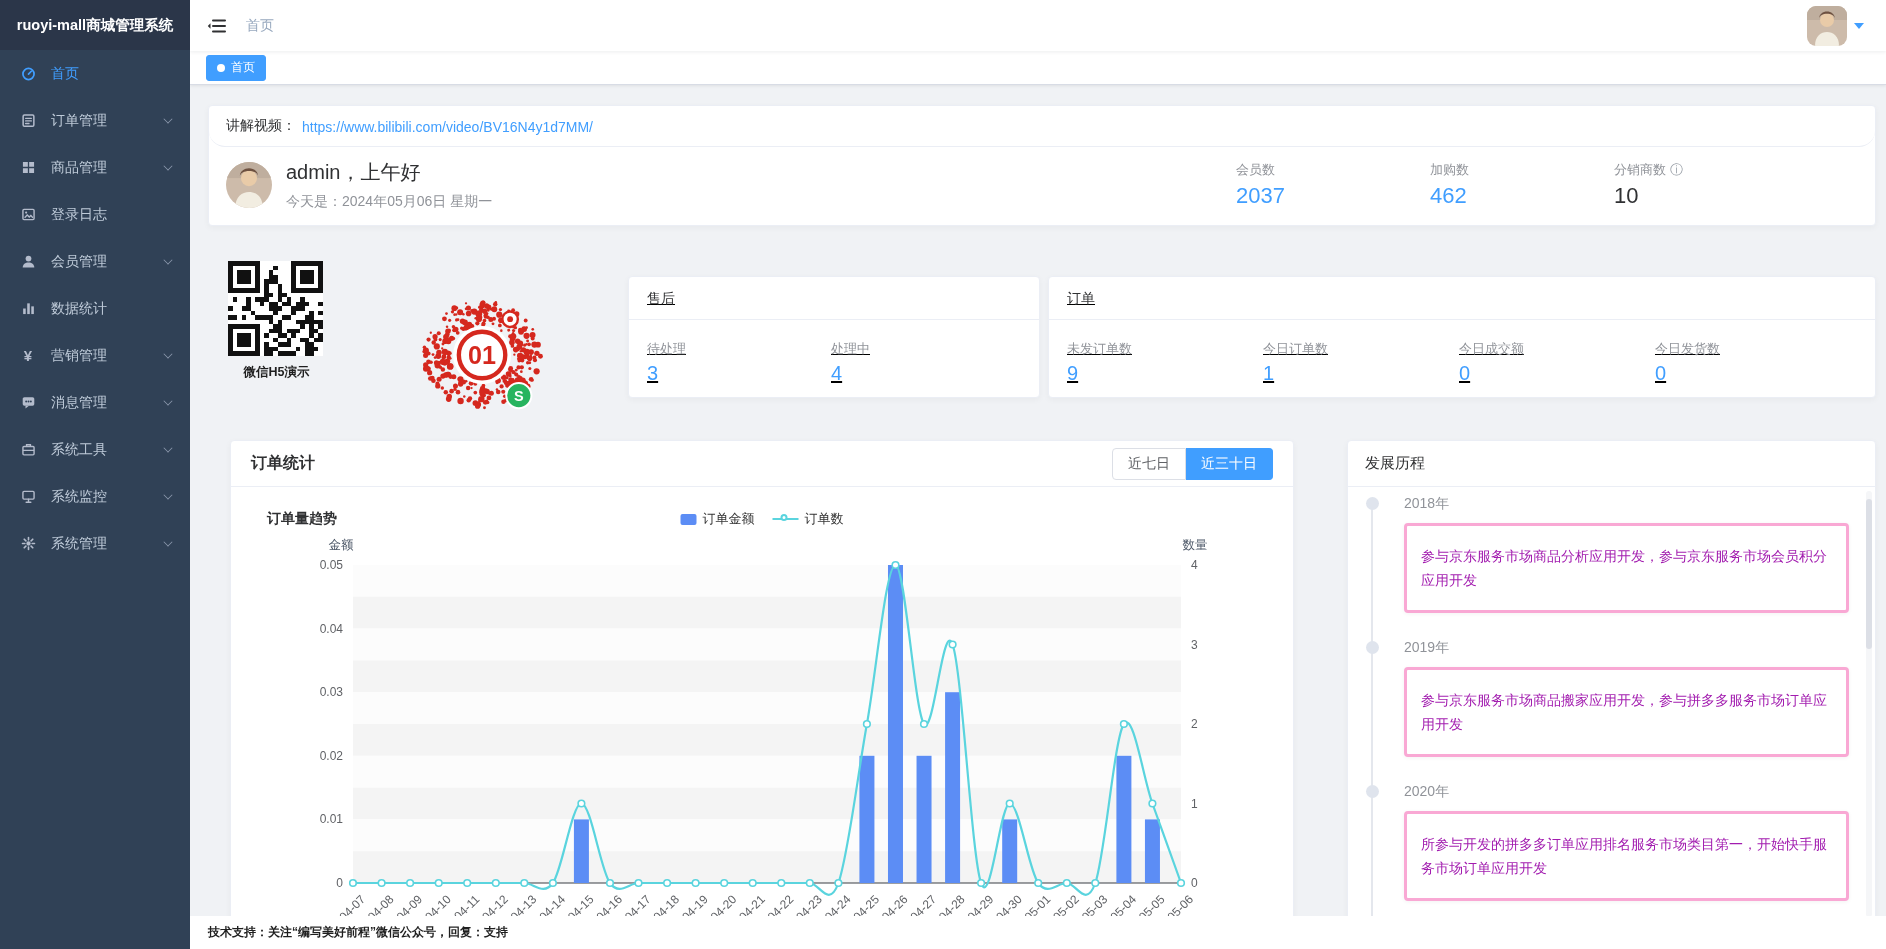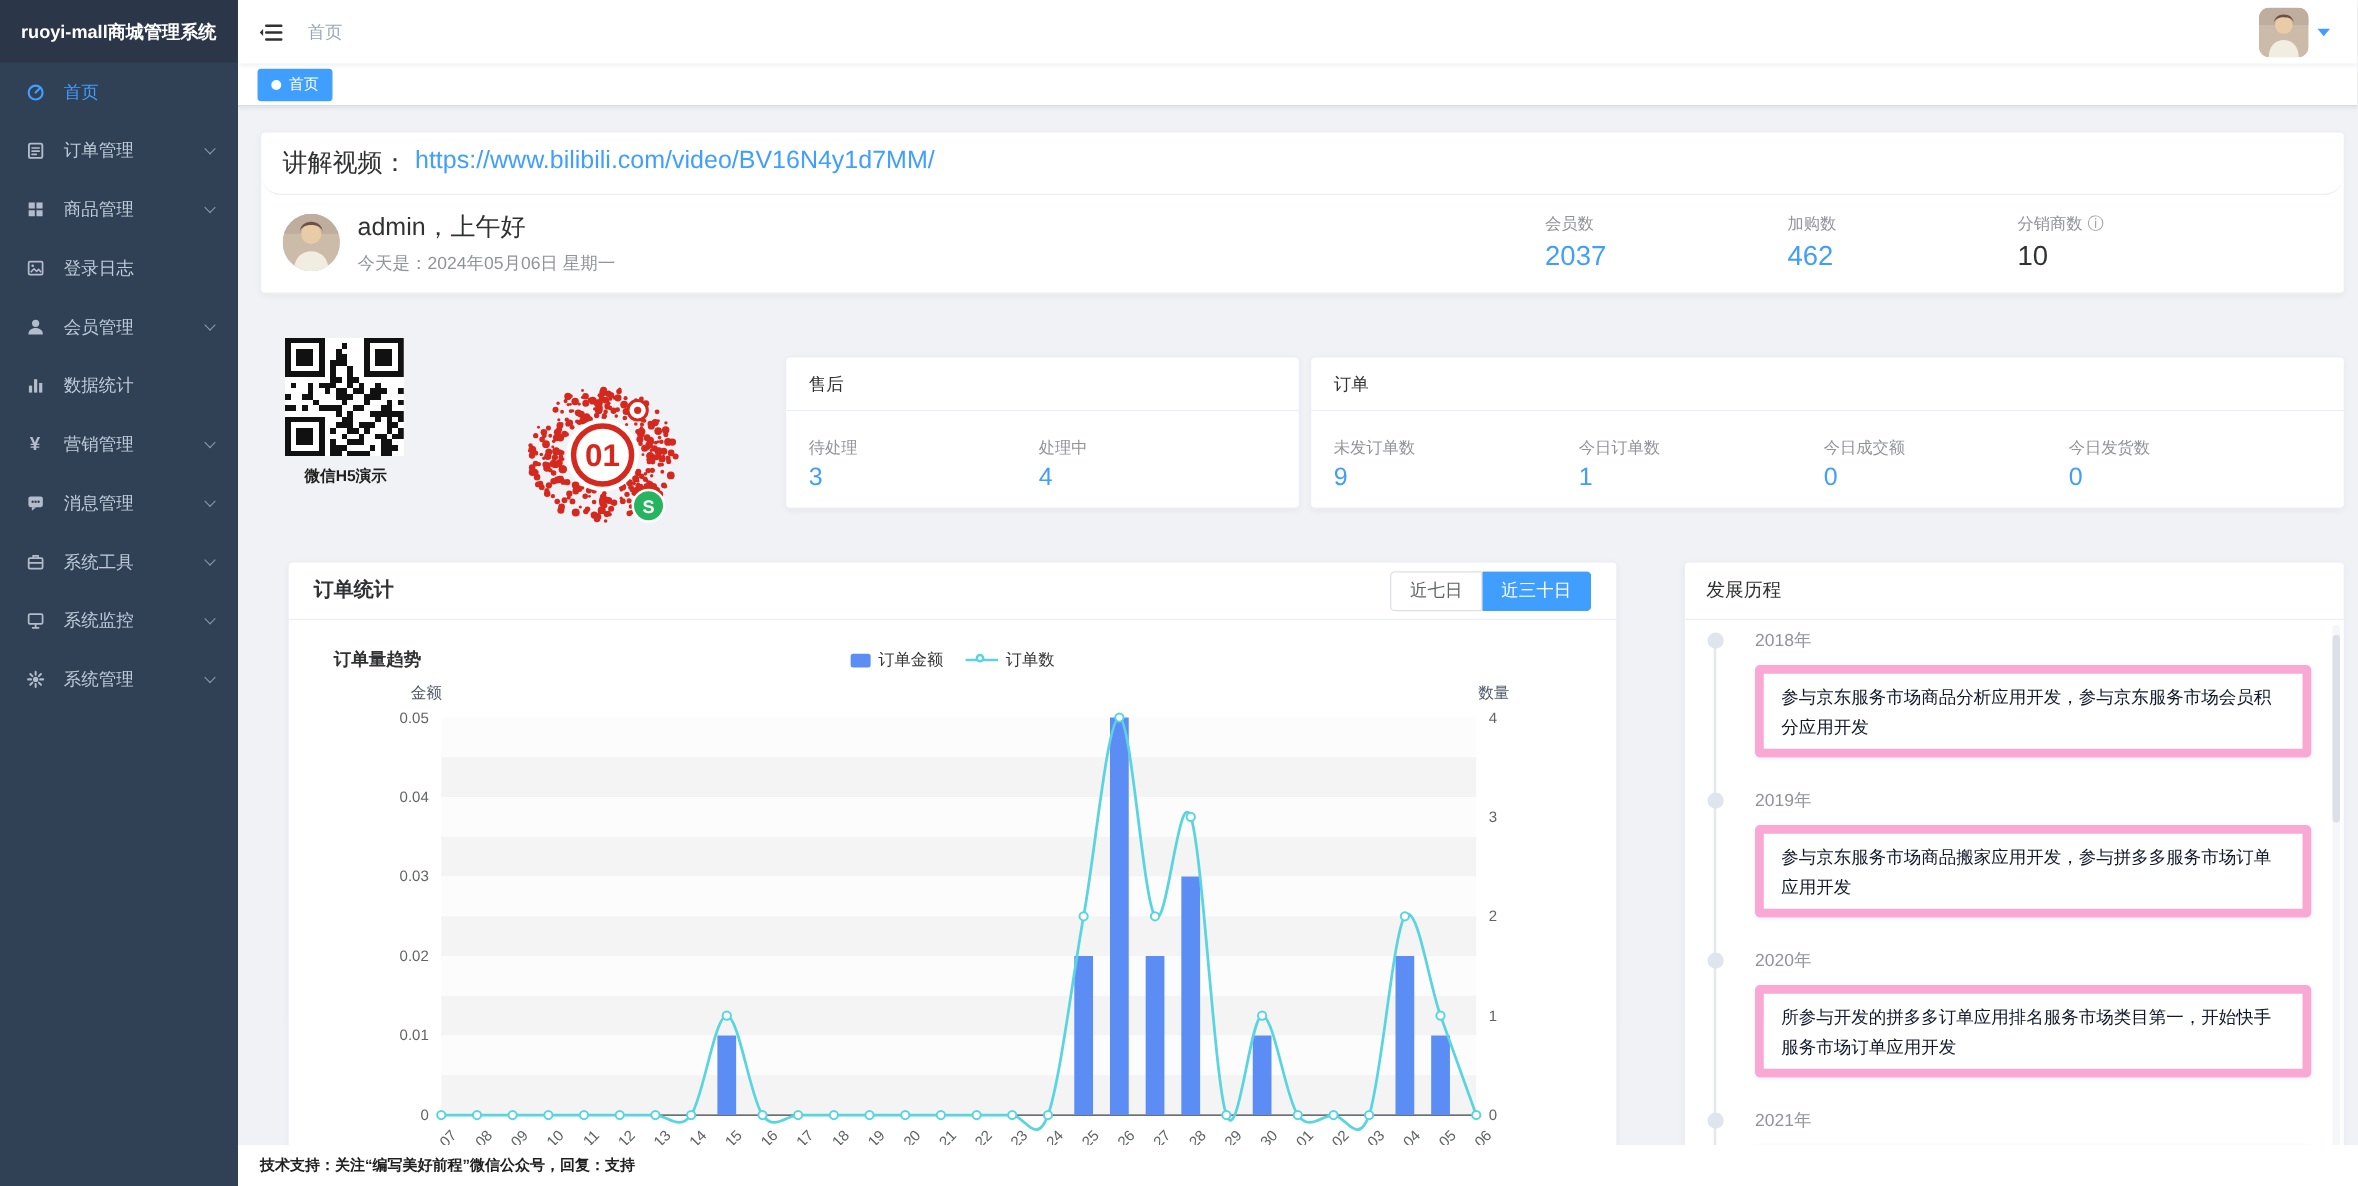--- a/index.html
+++ b/index.html
@@ -24,41 +24,41 @@
 
   .tagbar { height:34px; background:#fff; border-bottom:1px solid #d8dce5; box-shadow:0 1px 3px 0 rgba(0,0,0,.08); display:flex; align-items:center; padding:0 16px; position:relative; z-index:10; }
   .tag { display:inline-flex; align-items:center; height:26px; padding:0 10px; background:#409EFF; border:1px solid #409EFF; color:#fff; font-size:12px; border-radius:3px; cursor:pointer; }
   .tag .dot { width:8px; height:8px; border-radius:50%; background:#fff; margin-right:6px; }
 
   .content { padding:20px 10px 0 18px; }
 
   .card { background:#fff; border-radius:4px; border:1px solid #ebeef5; box-shadow:0 2px 6px rgba(0,0,0,.04); }
 
   
-  .video-row { display:flex; align-items:flex-start; padding:11px 17px; border-bottom:1px solid #ebeef5; font-size:20px; color:#303133;border-radius:16px; }
+  .video-row { display:flex; align-items:flex-end; padding:11px 17px; border-bottom:1px solid #ebeef5; font-size:14px; color:#303133;border-radius:16px; }
   .video-row a { color:#409EFF; text-decoration:none; margin-left:6px; }
   .welcome-row { display:flex; align-items:center; padding:12px 17px 14px; }
   .big-avatar { width:46px; height:46px; border-radius:50%; overflow:hidden; flex:0 0 46px; }
   .greet { margin-left:14px; }
   .greet .g1 { font-size:20px; color:#303133; }
   .greet .g2 { font-size:14px; color:#909399; margin-top:7px; }
   .wstats { margin-left:auto; display:flex; gap:145px; padding-right:175px; }
   .stat-col .s-label { font-size:13px; color:#909399; display:flex; align-items:center; gap:4px; }
   .stat-col .s-value { font-size:22px; margin-top:4px; }
   .stat-col .s-value.blue { color:#409EFF; }
   .stat-col .s-value.dark { color:#303133; }
   .info-i { color:#9aa0a8; font-size:13px; font-style:normal; }
 
   
   .row2 { display:flex; margin-top:50px; align-items:flex-start; }
   .qr-area { width:420px; position:relative; height:122px; flex:0 0 420px; }
   .qr1-wrap { position:absolute; left:20px; top:-15px; width:97px; text-align:center; }
   .qr1-wrap .qr-caption { font-size:12.5px; font-weight:bold; color:#1f1f1f; margin-top:8px; white-space:nowrap; }
   .qr2-wrap { position:absolute; left:213px; top:20px; width:126px; height:118px; }
-  .mini-card { height:122px; }
+  .mini-card { height:122px;text-decoration:underline; }
   .mini-card.aftersale { width:412px; flex:0 0 412px; }
   .mini-card.orders { flex:1; margin-left:8px; margin-right:0; }
   .mini-head { padding:13px 18px 11px; font-size:14px; color:#303133; border-bottom:1px solid #ebeef5; }
   .mini-body { display:flex; padding:20px 18px 0; }
   .mini-body .stat-col { width:196px; }
   .mini-card.aftersale .stat-col { width:184px; }
   .mini-body .s-value { font-size:20px; }
 
   
   .row3 { display:flex; margin-top:42px; margin-left:22px; }
@@ -79,21 +79,21 @@
   .lg-line .ln { position:absolute; left:0; right:0; top:4px; height:2px; }
   .lg-line .ci { position:absolute; left:8px; top:0; width:7px; height:7px; border-radius:50%; background:#fff; border-width:2px; border-style:solid; }
 
   .timeline-card { flex:1; margin-left:53px; margin-right:0; height:484px; overflow:hidden; position:relative; }
   .tl-header { height:46px; display:flex; align-items:center; padding:0 17px; border-bottom:1px solid #ebeef5; font-size:15px; color:#303133; }
   .tl-body { padding:8px 26px 0 18px; position:relative; }
   .tl-line { position:absolute; left:23px; top:16px; bottom:-20px; width:2px; background:#e4e7ed; }
   .t-item { position:relative; padding-left:38px; margin-bottom:26px; }
   .t-dot { position:absolute; left:0; top:2px; width:13px; height:13px; border-radius:50%; background:#dfe4ed; }
   .t-year { font-size:14px; color:#909399; margin-bottom:10px; }
-  .t-card { border:7px solid #f9a8d4; border-radius:4px; box-shadow:0 1px 4px rgba(0,0,0,.05); padding:6px 14px; font-size:14px; color:#0f172a; line-height:24px; }
+  .t-card { border:3px solid #f9a8d4; border-radius:4px; box-shadow:0 1px 4px rgba(0,0,0,.05); padding:18px 14px; font-size:14px; color:#a21caf; line-height:24px; }
   .tl-scroll { position:absolute; right:3px; top:50px; bottom:6px; width:6px; background:#f5f6f8; border-radius:3px; }
   .tl-thumb { position:absolute; right:3px; top:58px; width:6px; height:150px; background:#dcdfe6; border-radius:3px; }
 
   
   .footer { position:fixed; left:190px; right:0; bottom:0; height:33px; background:#fff; display:flex; align-items:center; padding-left:18px; font-size:12px; font-weight:bold; color:#1f1f1f; z-index:40; }
 
   svg { display:block; }
   text { font-family:"Liberation Sans","DejaVu Sans",sans-serif; }
 </style>
 </head>

